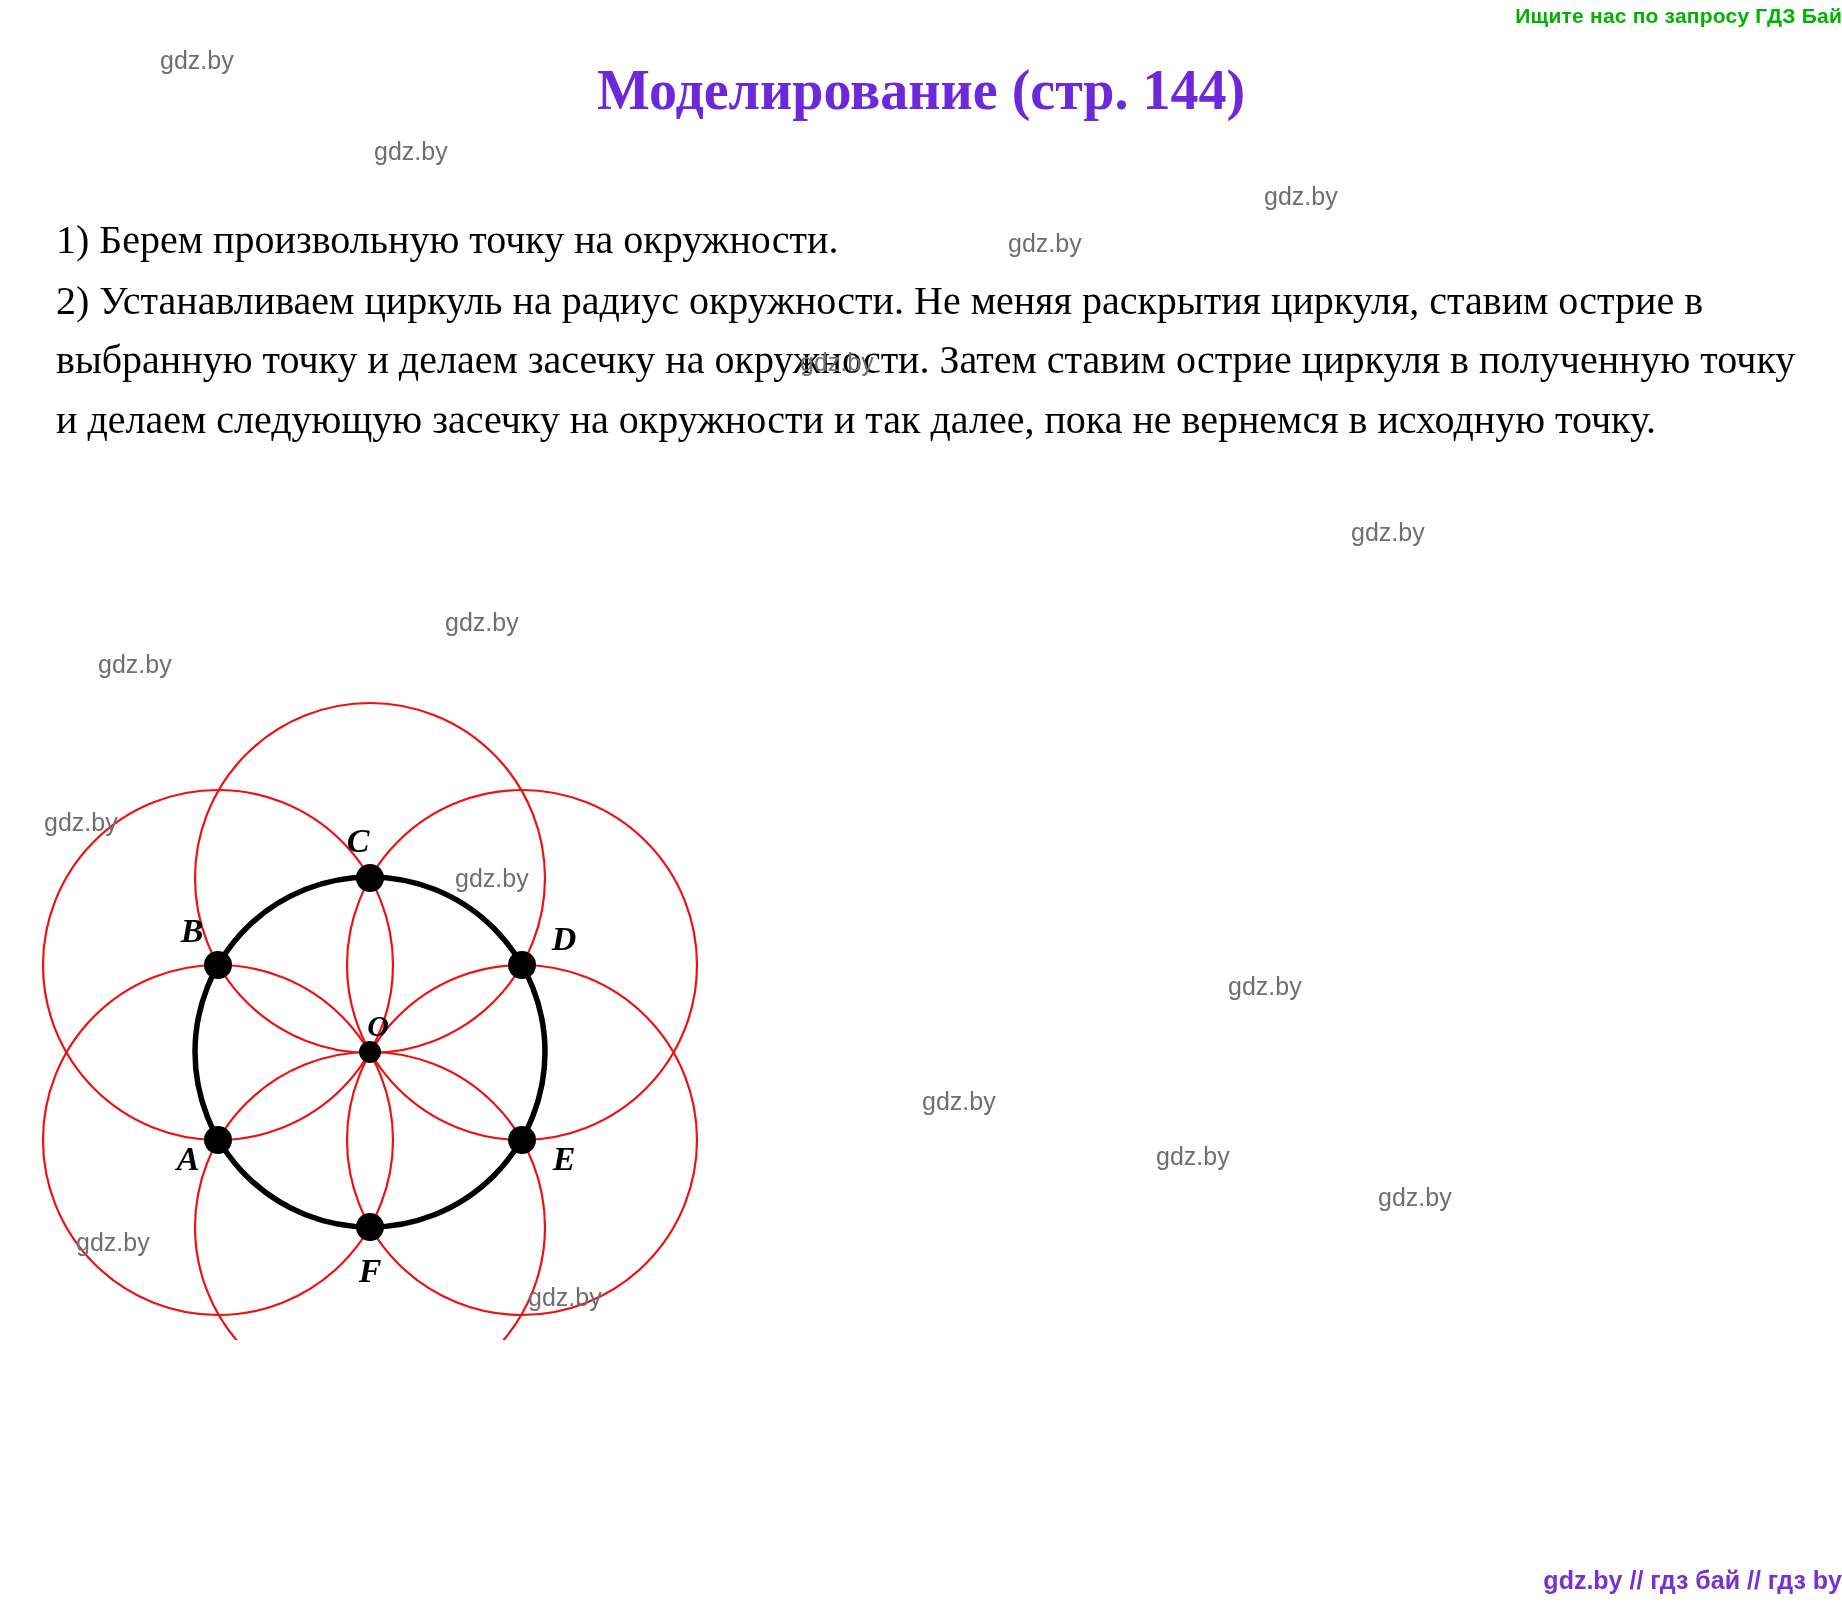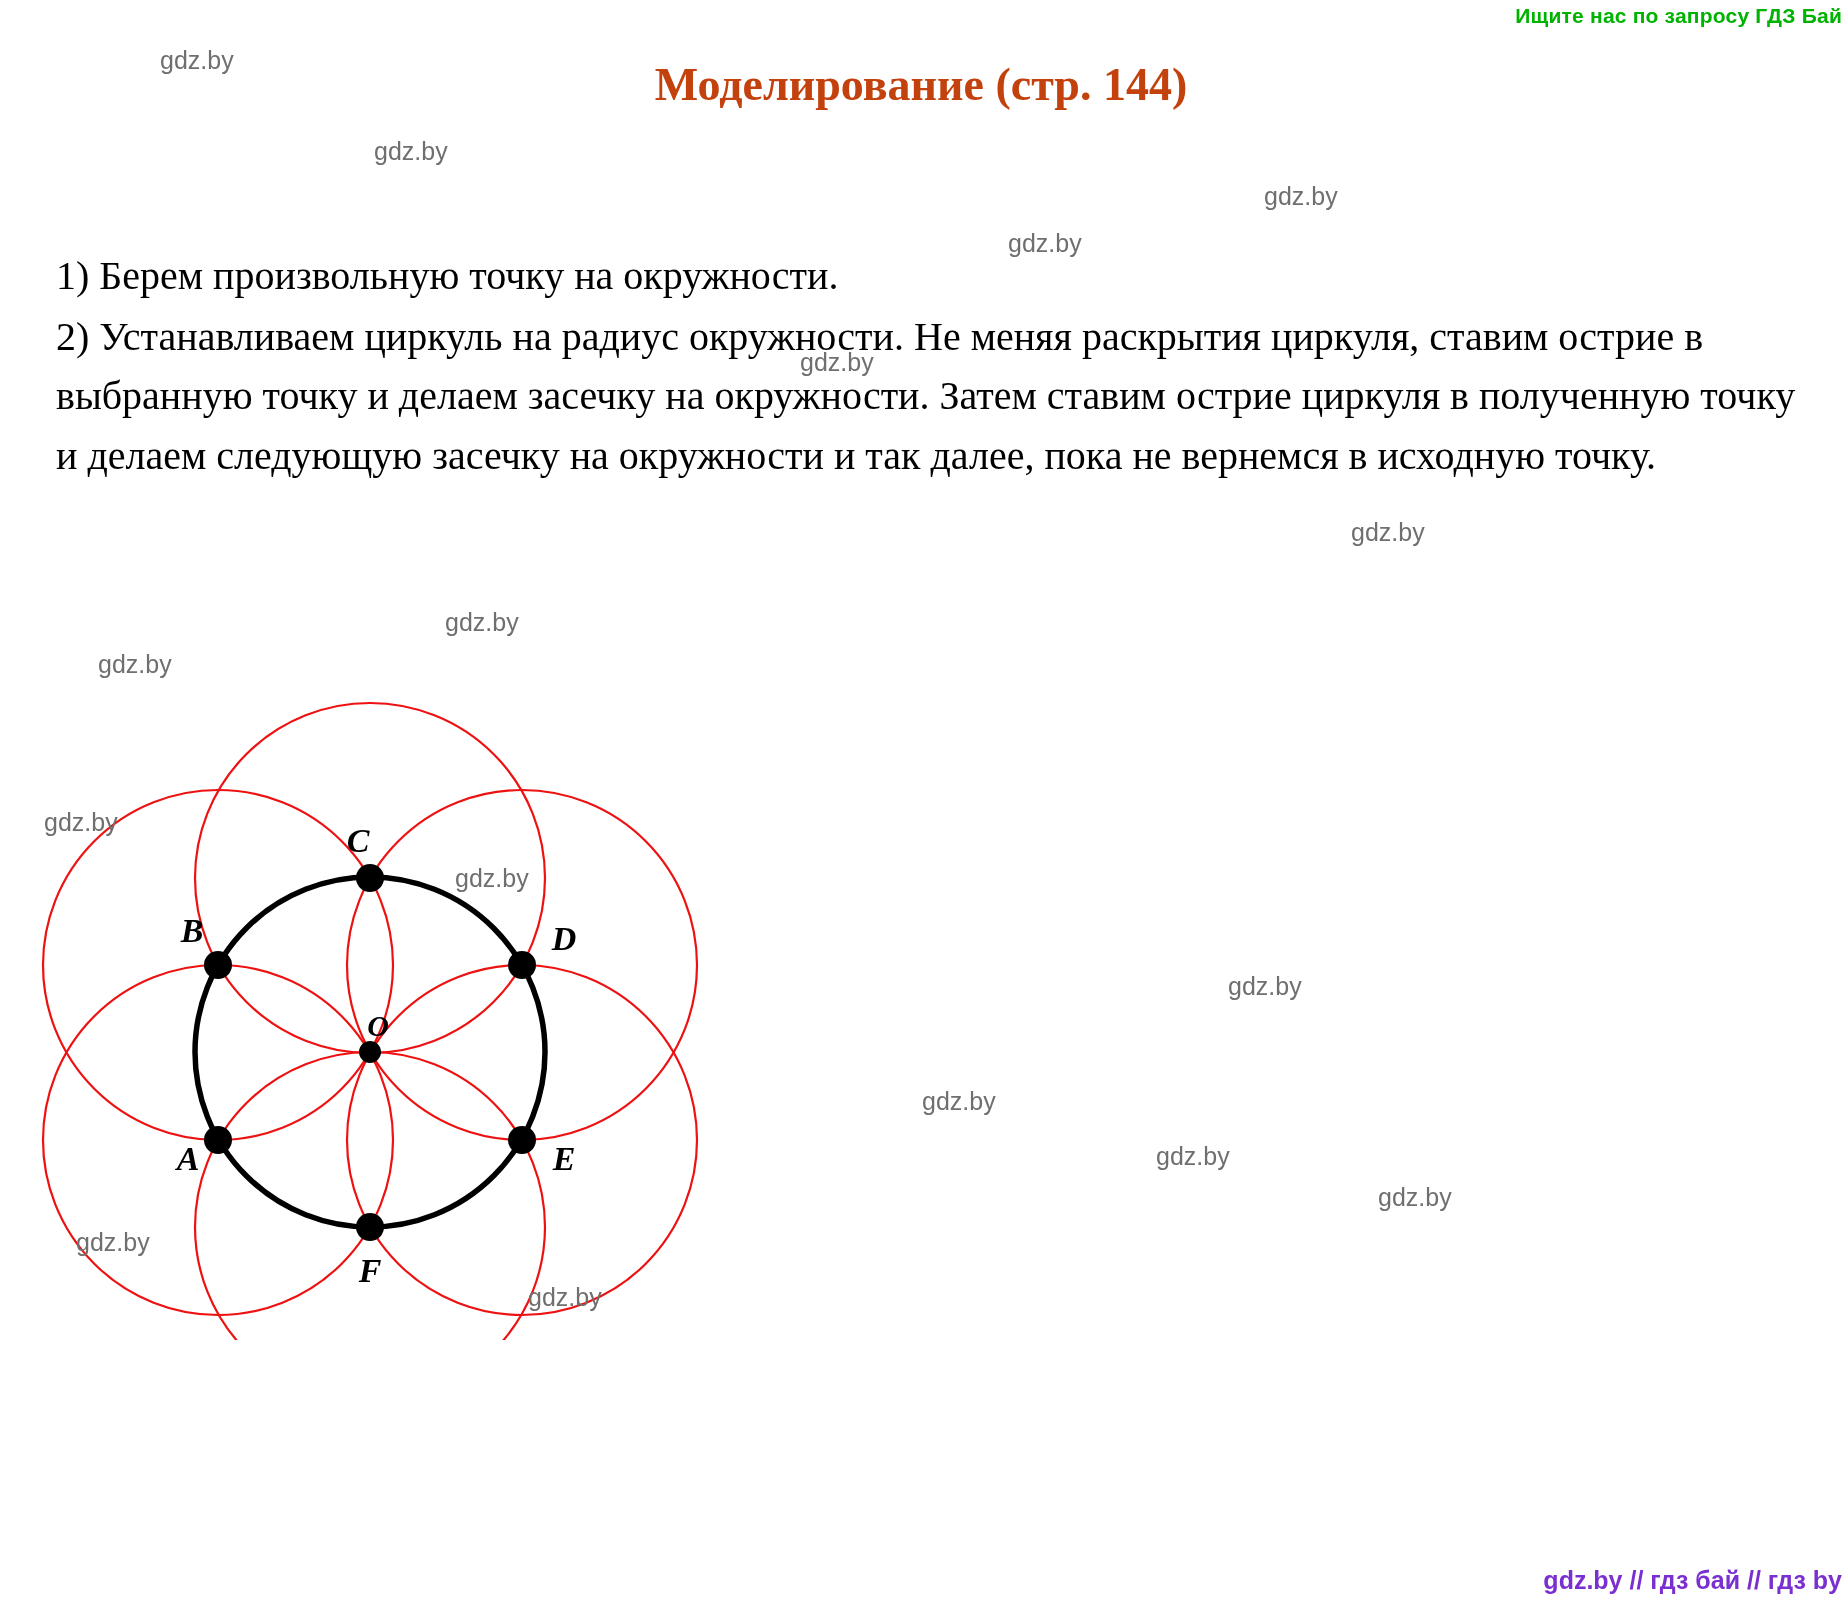--- a/index.html
+++ b/index.html
@@ -25,34 +25,33 @@
     font-weight: bold;
     font-size: 21px;
     letter-spacing: 0.2px;
   }
   .page-title {
     position: absolute;
     top: 58px;
     left: 0;
     width: 100%;
     text-align: center;
-    color: #c2410c;
+    color: #6d28d9;
     font-family: "Liberation Serif", serif;
     font-weight: bold;
-    font-size: 46px;
+    font-size: 56px;
   }
   .body-text {
     position: absolute;
     top: 210px;
     left: 56px;
     width: 1740px;
     font-size: 40px;
     line-height: 1.48;
     color: #000000;
-    margin-top: 36px;
   }
   .body-text p {
     margin: 0 0 2px 0;
   }
   .figure {
     position: absolute;
     left: 40px;
     top: 700px;
     width: 700px;
     height: 640px;

